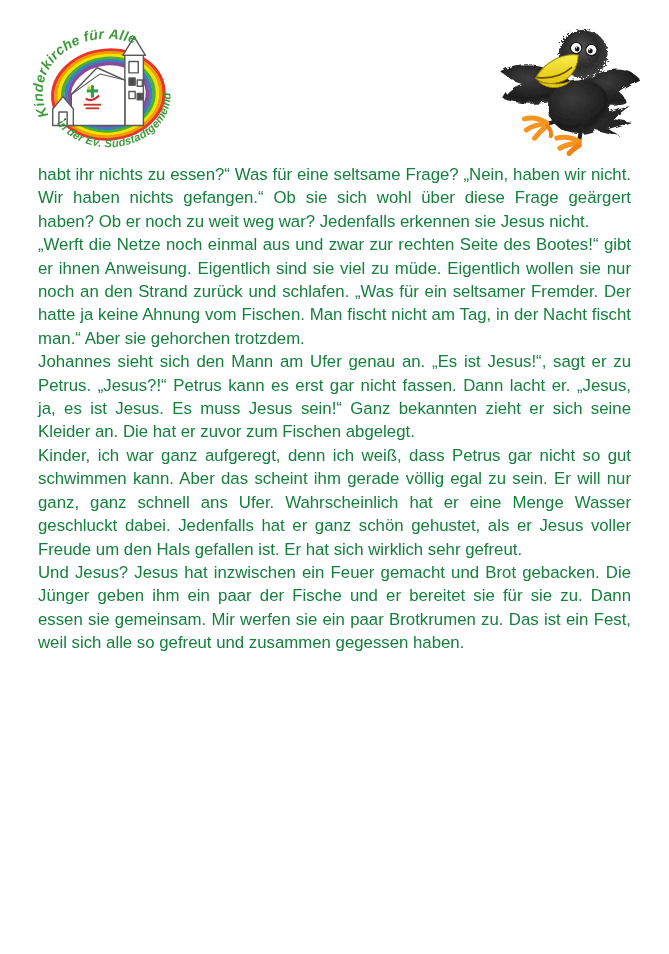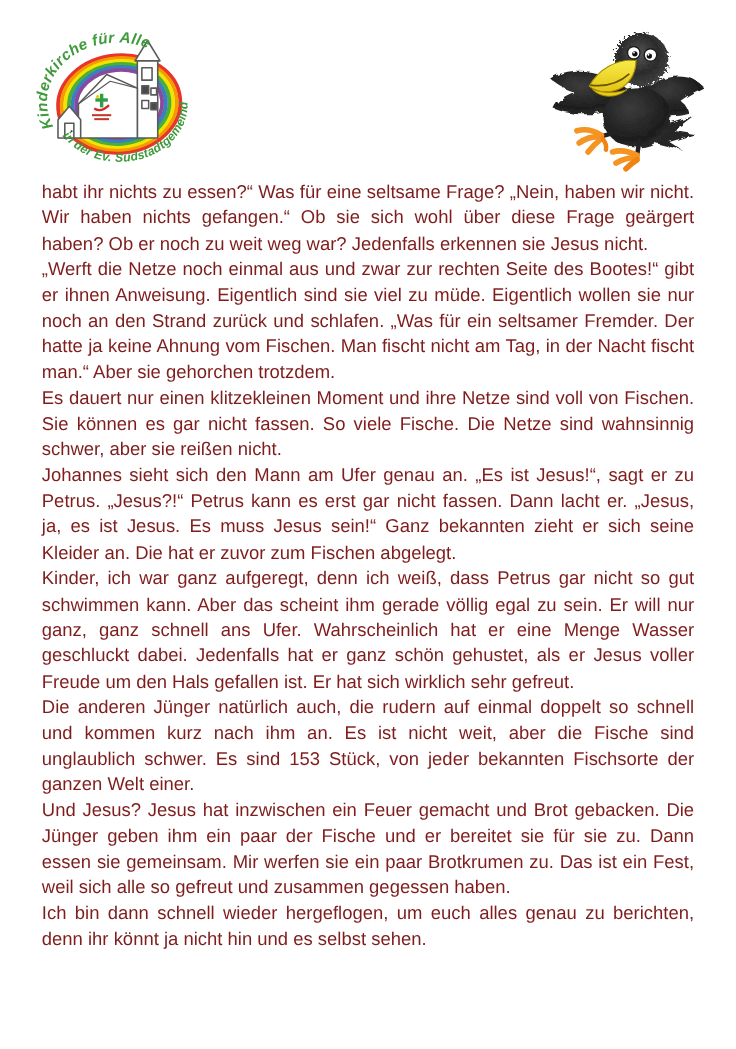--- a/index.html
+++ b/index.html
@@ -9,21 +9,21 @@
     background:#ffffff;
     overflow:hidden;
     font-family:"Liberation Sans", sans-serif;
   }
   .logo   { position:absolute; left:28px;  top:24px; width:170px; height:140px; }
   .mascot { position:absolute; left:490px; top:20px; width:152px; height:138px; }
   .story {
     position:absolute;
     left:38px; top:163px;
     width:593px;
-    color:#7f1d1d;
+    color:#15803d;
   }
   .story p {
     margin:0;
     font-size:16.8px;
     line-height:23.4px;
     text-align:justify;
     text-justify:inter-word;
   }
   .arc-text-top    { font-size:13.5px; font-weight:bold; font-style:italic; letter-spacing:0.4px; }
   .arc-text-bottom { font-size:10.8px; font-weight:bold; font-style:italic; letter-spacing:0.2px; }
@@ -142,21 +142,18 @@
       <circle cx="86" cy="28" r="2.4" fill="#111111"></circle>
       <circle cx="99" cy="30" r="2.4" fill="#111111"></circle>
       <circle cx="85.2" cy="26.8" r="0.8" fill="#ffffff"></circle>
       <circle cx="98.2" cy="28.8" r="0.8" fill="#ffffff"></circle>
     </g>
   </svg>
 
   <div class="story">
     <p>habt ihr nichts zu essen?“ Was für eine seltsame Frage? „Nein, haben wir nicht. Wir haben nichts gefangen.“ Ob sie sich wohl über diese Frage geärgert haben? Ob er noch zu weit weg war? Jedenfalls erkennen sie Jesus nicht.</p>
     <p>„Werft die Netze noch einmal aus und zwar zur rechten Seite des Bootes!“ gibt er ihnen Anweisung. Eigentlich sind sie viel zu müde. Eigentlich wollen sie nur noch an den Strand zurück und schlafen. „Was für ein seltsamer Fremder. Der hatte ja keine Ahnung vom Fischen. Man fischt nicht am Tag, in der Nacht fischt man.“ Aber sie gehorchen trotzdem.</p>
-    <p>Es dauert nur einen klitzekleinen Moment und ihre Netze sind voll von Fischen. Sie können es gar nicht fassen. So viele Fische. Die Netze sind wahnsinnig schwer, aber sie reißen nicht.</p>
     <p>Johannes sieht sich den Mann am Ufer genau an. „Es ist Jesus!“, sagt er zu Petrus. „Jesus?!“ Petrus kann es erst gar nicht fassen. Dann lacht er. „Jesus, ja, es ist Jesus. Es muss Jesus sein!“ Ganz bekannten zieht er sich seine Kleider an. Die hat er zuvor zum Fischen abgelegt.</p>
     <p>Kinder, ich war ganz aufgeregt, denn ich weiß, dass Petrus gar nicht so gut schwimmen kann. Aber das scheint ihm gerade völlig egal zu sein. Er will nur ganz, ganz schnell ans Ufer. Wahrscheinlich hat er eine Menge Wasser geschluckt dabei. Jedenfalls hat er ganz schön gehustet, als er Jesus voller Freude um den Hals gefallen ist. Er hat sich wirklich sehr gefreut.</p>
-    <p>Die anderen Jünger natürlich auch, die rudern auf einmal doppelt so schnell und kommen kurz nach ihm an. Es ist nicht weit, aber die Fische sind unglaublich schwer. Es sind 153 Stück, von jeder bekannten Fischsorte der ganzen Welt einer.</p>
     <p>Und Jesus? Jesus hat inzwischen ein Feuer gemacht und Brot gebacken. Die Jünger geben ihm ein paar der Fische und er bereitet sie für sie zu. Dann essen sie gemeinsam. Mir werfen sie ein paar Brotkrumen zu. Das ist ein Fest, weil sich alle so gefreut und zusammen gegessen haben.</p>
-    <p>Ich bin dann schnell wieder hergeflogen, um euch alles genau zu berichten, denn ihr könnt ja nicht hin und es selbst sehen.</p>
   </div>
 
 </div>
 
 </body></html>

